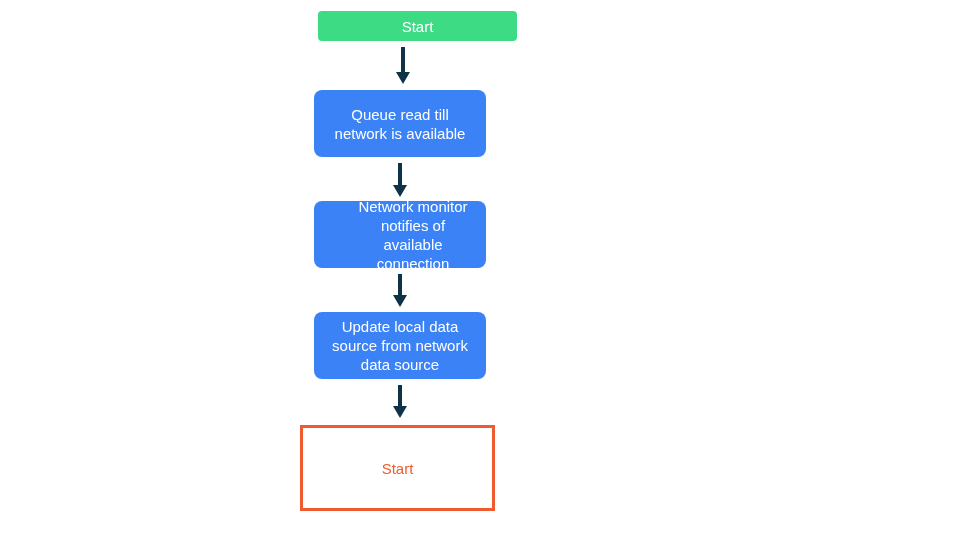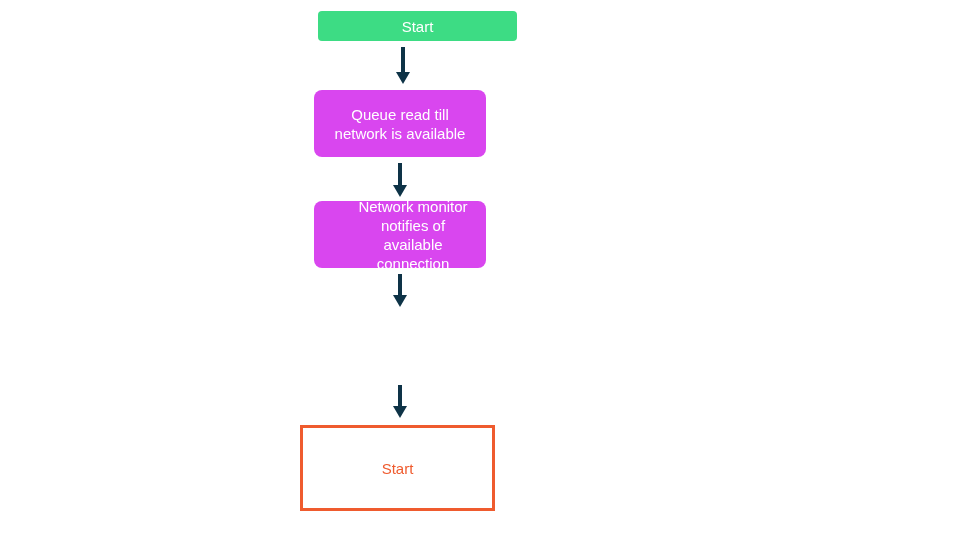--- a/index.html
+++ b/index.html
@@ -34,21 +34,21 @@
     height: 30px;
     background: #3ddc84;
     color: #ffffff;
     border-radius: 4px;
   }
 
   .node-process {
     left: 314px;
     width: 172px;
     height: 67px;
-    background: #d946ef;
+    background: #3b82f6;
     color: #ffffff;
     border-radius: 8px;
     padding: 6px 12px;
   }
 
   .node-process-1 { top: 90px; }
   .node-process-2 { top: 201px; padding-left: 38px; }
   .node-process-3 { top: 312px; }
 
   .node-end {
@@ -116,20 +116,23 @@
 
   <div class="node node-process node-process-2">
     <span class="node-label">Network monitor notifies of available connection</span>
   </div>
 
   <div class="arrow arrow-3">
     <div class="stem"></div>
     <div class="head"></div>
   </div>
 
+  <div class="node node-process node-process-3">
+    <span class="node-label">Update local data source from network data source</span>
+  </div>
 
   <div class="arrow arrow-4">
     <div class="stem"></div>
     <div class="head"></div>
   </div>
 
   <div class="node node-end">
     <span class="node-label">Start</span>
   </div>
 

